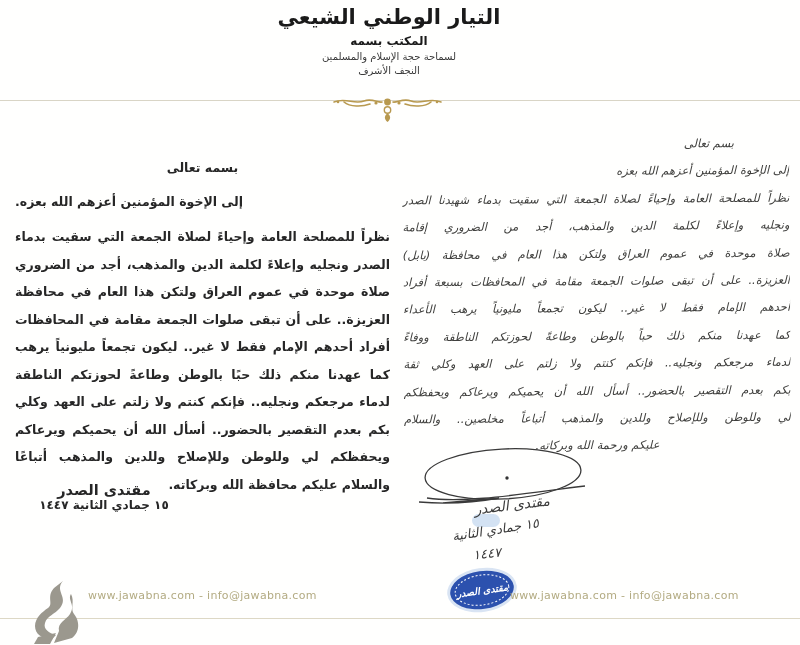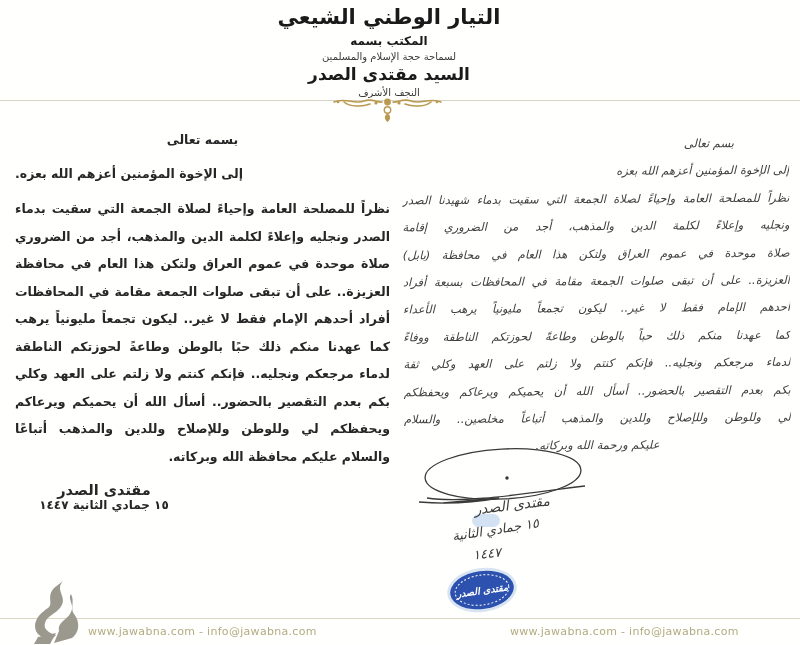--- a/index.html
+++ b/index.html
@@ -12,21 +12,21 @@
   .lh2{font-size:12px;font-weight:bold;margin-top:5px;}
   .lh3{font-size:10px;margin-top:3px;color:#3a3a3a;}
   .lh4{font-size:17px;font-weight:bold;margin-top:2px;}
   .lh5{font-size:10px;margin-top:3px;color:#3a3a3a;}
   .top-divider{position:absolute;top:100px;left:0;width:800px;border-top:1px solid #d9d5c6;}
   .ornament{position:absolute;top:96px;left:330px;}
 
   
   .typed{position:absolute;top:126px;left:15px;width:375px;direction:rtl;
          font-size:12.5px;font-weight:bold;line-height:27.5px;color:#262626;}
-  .typed .basmala{text-align:center;margin-bottom:6px;}
+  .typed .basmala{text-align:center;margin-bottom:6px;margin-top:28px;}
   .typed .salutation{text-align:left;}
   .typed .body{margin-top:8px;}
   .tline{height:27.5px;overflow:hidden;text-align:justify;text-align-last:justify;-moz-text-align-last:justify;}
   .tline.last{text-align:right;text-align-last:right;-moz-text-align-last:right;}
   .typed-sig{position:absolute;top:482px;left:28px;width:152px;text-align:center;direction:rtl;}
   .typed-sig .sig-name{font-size:14.5px;font-weight:bold;}
   .typed-sig .sig-date{font-size:12px;font-weight:bold;}
 
   
   .hand{position:absolute;top:131px;left:403px;width:387px;direction:rtl;
@@ -45,35 +45,34 @@
         font-size:13px;font-style:italic;color:#3c3c3c;transform:rotate(-6deg);}
   .smudge{position:absolute;top:514px;left:472px;width:28px;height:13px;border-radius:7px;
         background:#bcd3ec;opacity:.65;}
 
   .sig-scribble{position:absolute;top:444px;left:413px;}
   .stamp{position:absolute;top:566px;left:446px;transform:rotate(-8deg);}
 
   
   .footer-divider{position:absolute;top:618px;left:0;width:800px;border-top:1px solid #ddd8c5;}
   .jawabna-logo{position:absolute;top:581px;left:26px;}
-  .footer-text{position:absolute;top:625px;font-size:11px;color:#b3ab82;letter-spacing:.3px;
+  .footer-text{position:absolute;top:589px;font-size:11px;color:#b3ab82;letter-spacing:.3px;
         font-family:"DejaVu Sans",sans-serif;}
   .footer-text.ft-left{left:88px;}
   .footer-text.ft-right{left:510px;}
 </style>
 </head>
 <body>
 
 <div id="page">
 
   <div class="letterhead">
     <div class="lh1">التيار الوطني الشيعي</div>
     <div class="lh2">المكتب بسمه</div>
     <div class="lh3">لسماحة حجة الإسلام والمسلمين</div>
-    <div class="lh4">السيد مقتدى الصدر</div>
     <div class="lh5">النجف الأشرف</div>
   </div>
 
   <div class="top-divider"></div>
 
   <svg class="ornament" width="115" height="27" viewBox="0 0 115 27">
     <g fill="none" stroke="#b8994f" stroke-width="1.6" stroke-linecap="round">
       <path d="M4 6 C 16 1, 24 9, 34 5 C 42 2, 48 7, 52 6"></path>
       <path d="M111 6 C 99 1, 91 9, 81 5 C 73 2, 67 7, 63 6"></path>
       <path d="M14 6 C 20 11, 32 11, 40 8"></path>

